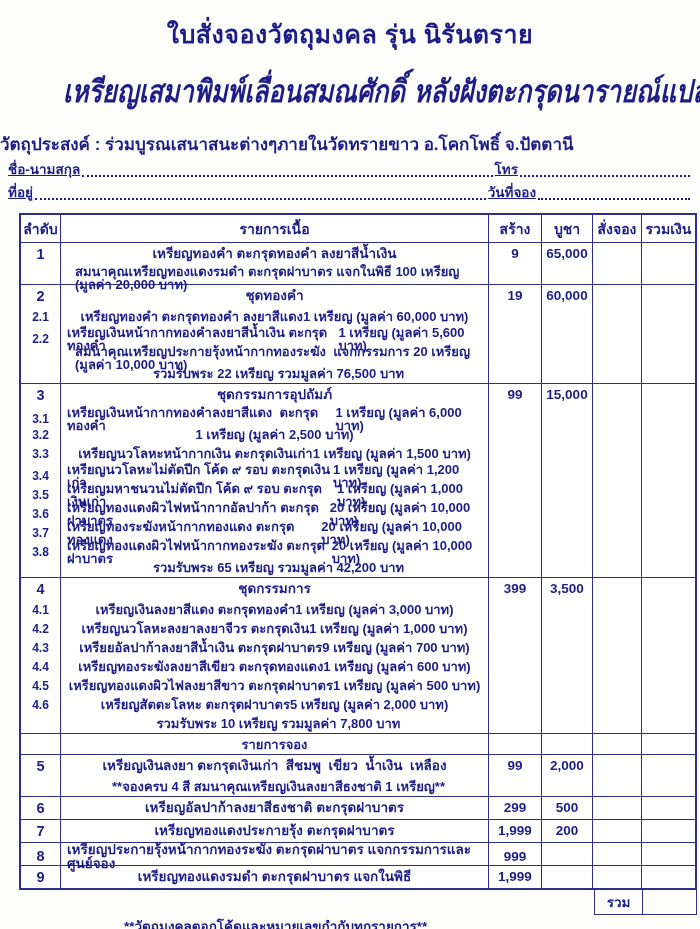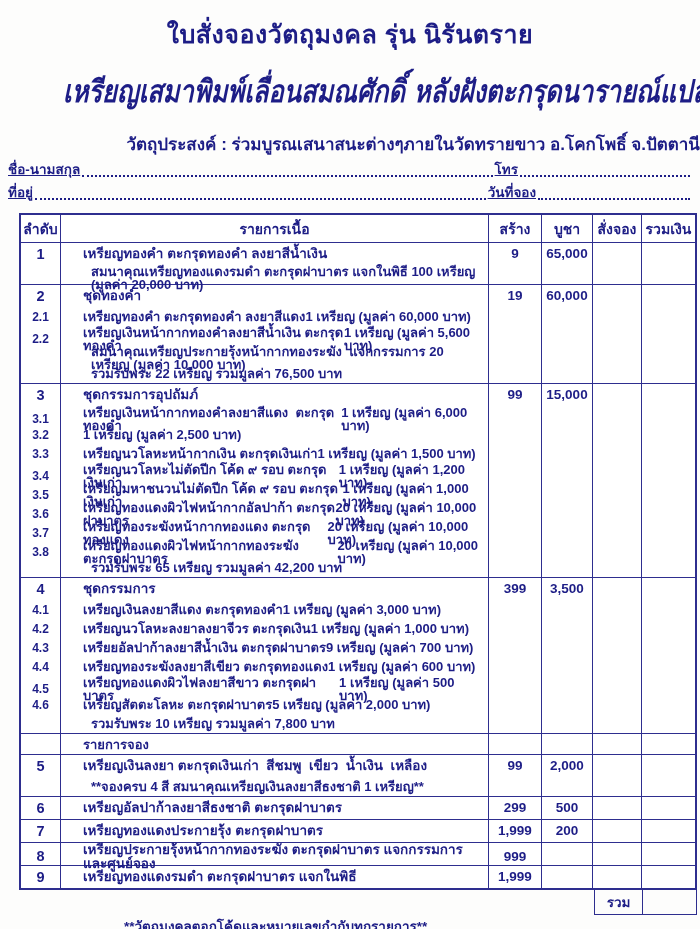--- a/index.html
+++ b/index.html
@@ -11,21 +11,21 @@
   .page{ padding-top:14px; }
   .title{
     text-align:center; font-size:25px; font-weight:bold; letter-spacing:.5px;
   }
   .script-title{
     text-align:center; font-size:31px; font-weight:bold; font-style:italic;
     font-family:"DejaVu Serif","Liberation Serif",serif;
     margin-top:12px; white-space:nowrap;
     transform:scaleX(.82); transform-origin:center;
   }
-  .purpose{ text-align:right; font-size:17px; font-weight:bold; margin-top:14px; }
+  .purpose{ text-align:left; font-size:17px; font-weight:bold; margin-top:14px; }
 
   .formline{
     display:flex; align-items:flex-end; margin:0 8px; height:23px;
     font-size:13.5px; font-weight:bold;
   }
   .formline .lbl{ flex:none;text-decoration:underline; }
   .dots{ flex:1 1 auto; border-bottom:2px dotted var(--ink); margin:0 2px 3px 2px; height:1px; }
   .dots.fixed1{ flex:0 0 170px; }
   .dots.fixed2{ flex:0 0 152px; }
   .formline:first-of-type{ margin-top:16px; }
@@ -35,21 +35,21 @@
   }
   .row{ display:grid; grid-template-columns:40px 1fr 53px 51px 49px 53px; }
   .bt{ border-top:1.5px solid var(--line); }
   .cell{
     border-right:1.5px solid var(--line);
     display:flex; align-items:center; overflow:visible;
     font-weight:bold; font-size:13px; line-height:1;
   }
   .cell:last-child{ border-right:none; }
   .c-num{ justify-content:center; }
-  .c-desc{ padding:0 6px; justify-content:flex-start;margin-left:16px; }
+  .c-desc{ padding:0 6px; justify-content:center; }
   .c-desc .d-text{ white-space:pre-wrap; }
   .c-mid{ justify-content:center; }
   .r-head{ height:27px; }
   .r-head .cell{ justify-content:center; font-size:14px; }
   .r-main{ height:23px; }
   .r-main .c-num{ font-size:14.5px; }
   .r-main .c-desc .d-text{ font-size:13.5px; }
   .r-section{ height:21px; }
   .r-sub,.r-bonus,.r-sum,.r-note{ height:19px; }
   .r-sub .c-num{ font-size:12px; }

